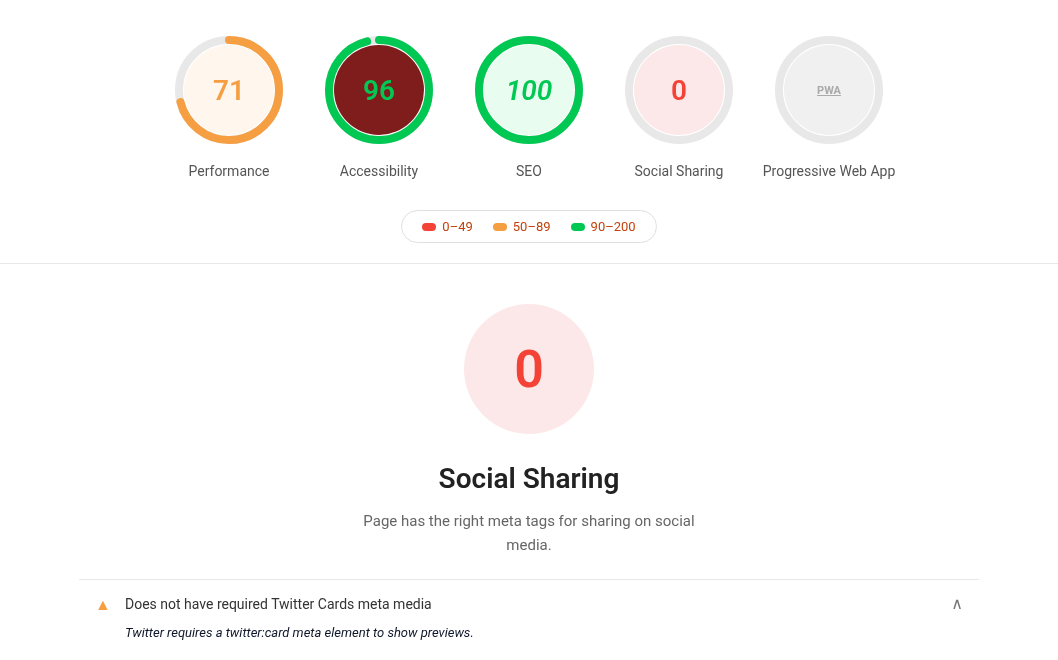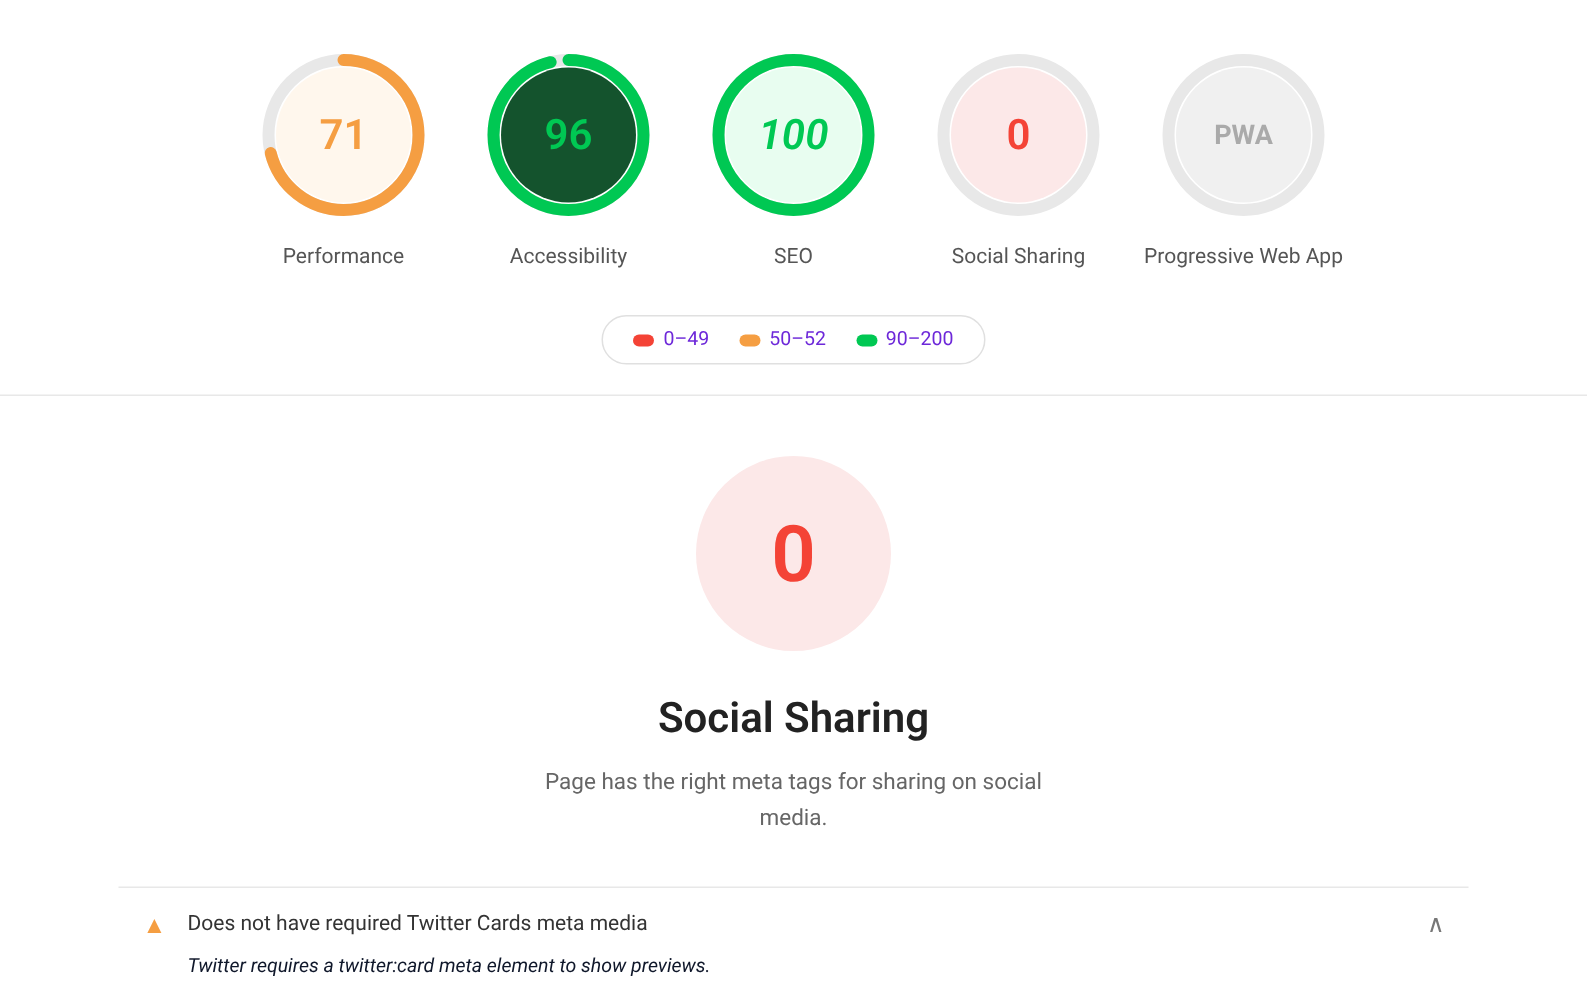--- a/index.html
+++ b/index.html
@@ -89,21 +89,21 @@
     }
 
     .legend-box {
       display: flex;
       align-items: center;
       gap: 20px;
       border: 1px solid #e0e0e0;
       border-radius: 20px;
       padding: 8px 20px;
       font-size: 13px;
-      color: #6d28d9;
+      color: #c2410c;
     }
 
     .legend-item {
       display: flex;
       align-items: center;
       gap: 6px;
     }
 
     .legend-dot {
       width: 14px;
@@ -149,21 +149,21 @@
       color: #222;
       margin-bottom: 14px;
     }
 
     .main-description {
       font-size: 15px;
       color: #666;
       text-align: center;
       max-width: 380px;
       line-height: 1.6;
-      margin-bottom: 34px;
+      margin-bottom: 22px;
     }
 
     
     .audit-list {
       width: 100%;
       max-width: 900px;
     }
 
     .audit-item {
       border-top: 1px solid #e8e8e8;
@@ -223,21 +223,21 @@
         </div>
       </div>
       <span class="score-label">Performance</span>
     </div>
     <div class="score-item">
       <div class="score-circle-wrapper">
         <svg viewBox="0 0 120 120">
           <circle class="score-circle-bg" cx="60" cy="60" r="50"></circle>
           <circle class="score-circle-fill" cx="60" cy="60" r="50" stroke="#00c853" stroke-dasharray="314.1592653589793" stroke-dashoffset="12.566370614359187"></circle>
         </svg>
-        <div class="score-circle-inner" style="background:#14532d">
+        <div class="score-circle-inner" style="background:#7f1d1d">
           <span class="score-number" style="color:#00c853;">96</span>
         </div>
       </div>
       <span class="score-label">Accessibility</span>
     </div>
     <div class="score-item">
       <div class="score-circle-wrapper">
         <svg viewBox="0 0 120 120">
           <circle class="score-circle-bg" cx="60" cy="60" r="50"></circle>
           <circle class="score-circle-fill" cx="60" cy="60" r="50" stroke="#00c853" stroke-dasharray="314.1592653589793" stroke-dashoffset="0"></circle>
@@ -260,37 +260,37 @@
       </div>
       <span class="score-label">Social Sharing</span>
     </div>
     <div class="score-item">
       <div class="score-circle-wrapper">
         <svg viewBox="0 0 120 120">
           <circle class="score-circle-bg" cx="60" cy="60" r="50"></circle>
           <circle class="score-circle-fill" cx="60" cy="60" r="50" stroke="#ccc" stroke-dasharray="314.1592653589793" stroke-dashoffset="314.1592653589793"></circle>
         </svg>
         <div class="score-circle-inner" style="background:#f0f0f0">
-          <span style="font-size:18px;font-weight:700;color:#aaa;">PWA</span>
+          <span style="font-size:11px;font-weight:700;color:#aaa;text-decoration:underline;">PWA</span>
         </div>
       </div>
       <span class="score-label">Progressive Web App</span>
     </div>
   </div>
 
 <div class="legend-section">
   <div class="legend-box">
 
   <div class="legend-item">
       <div class="legend-dot" style="background:#f44336;"></div>
       <span>0–49</span>
     </div>
       <div class="legend-item">
       <div class="legend-dot" style="background:#f59e42;"></div>
-      <span>50–52</span>
+      <span>50–89</span>
     </div>
       <div class="legend-item">
       <div class="legend-dot" style="background:#00c853;"></div>
       <span>90–200</span>
     </div>
     </div>
 </div>
 
 <hr class="divider">
 

